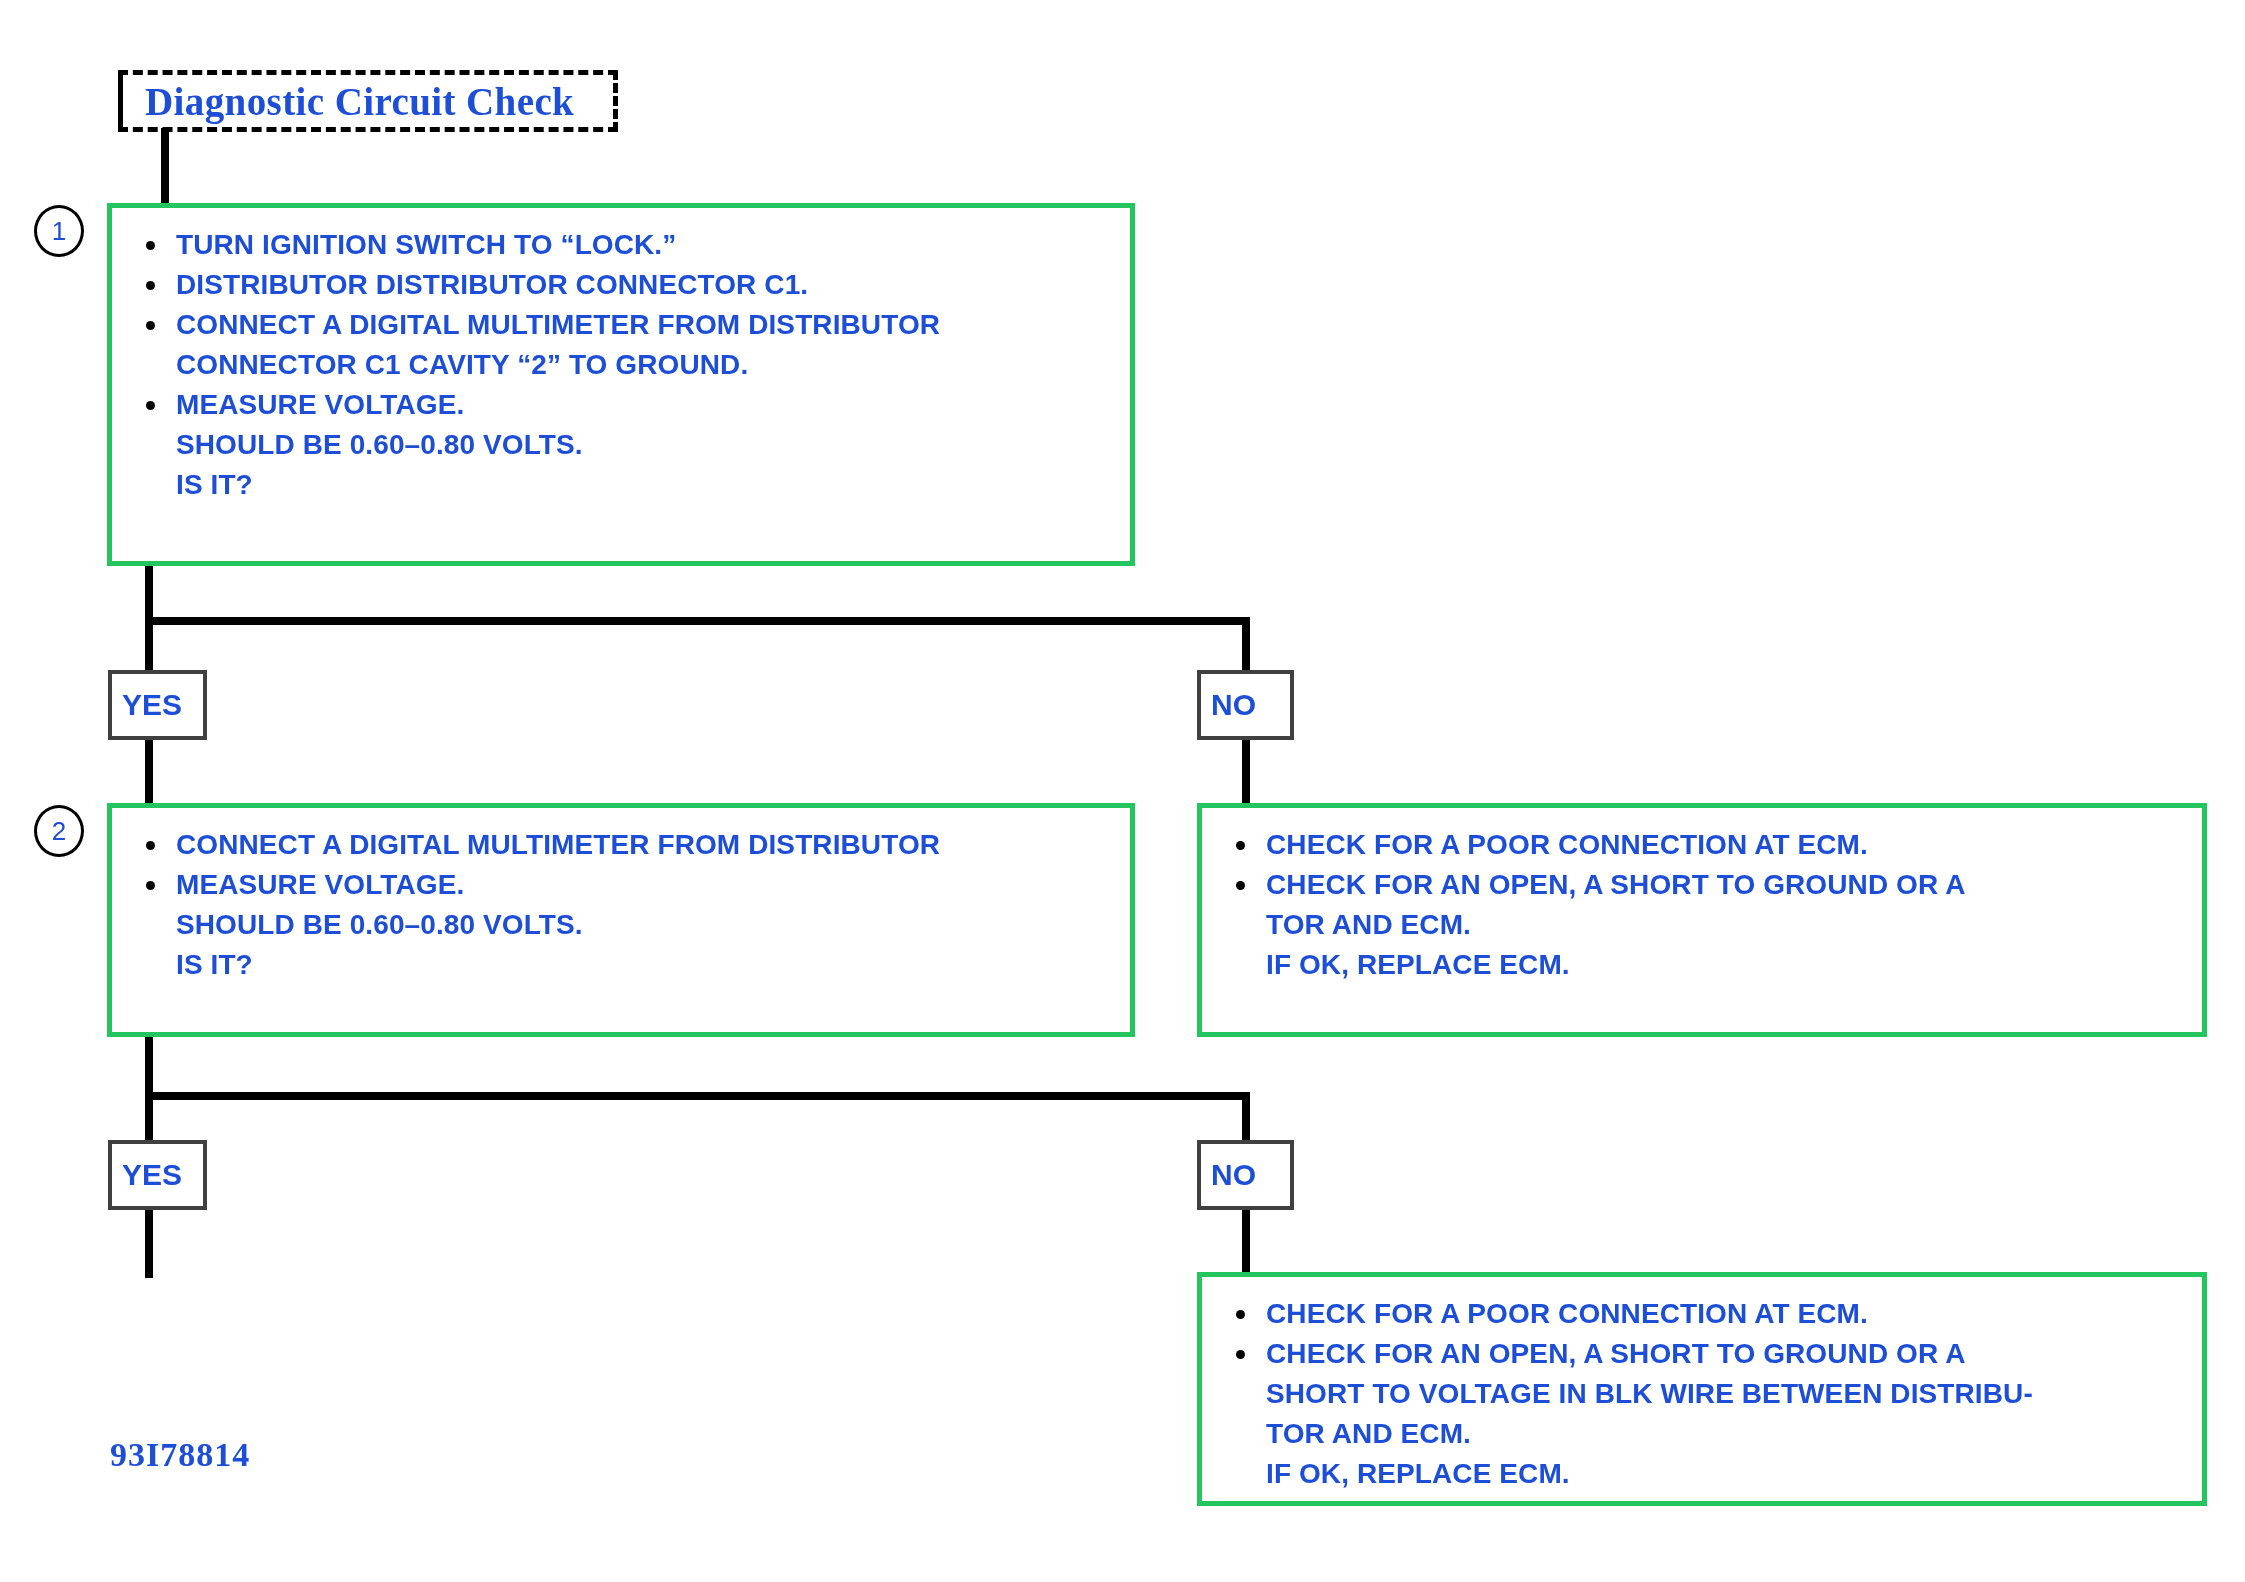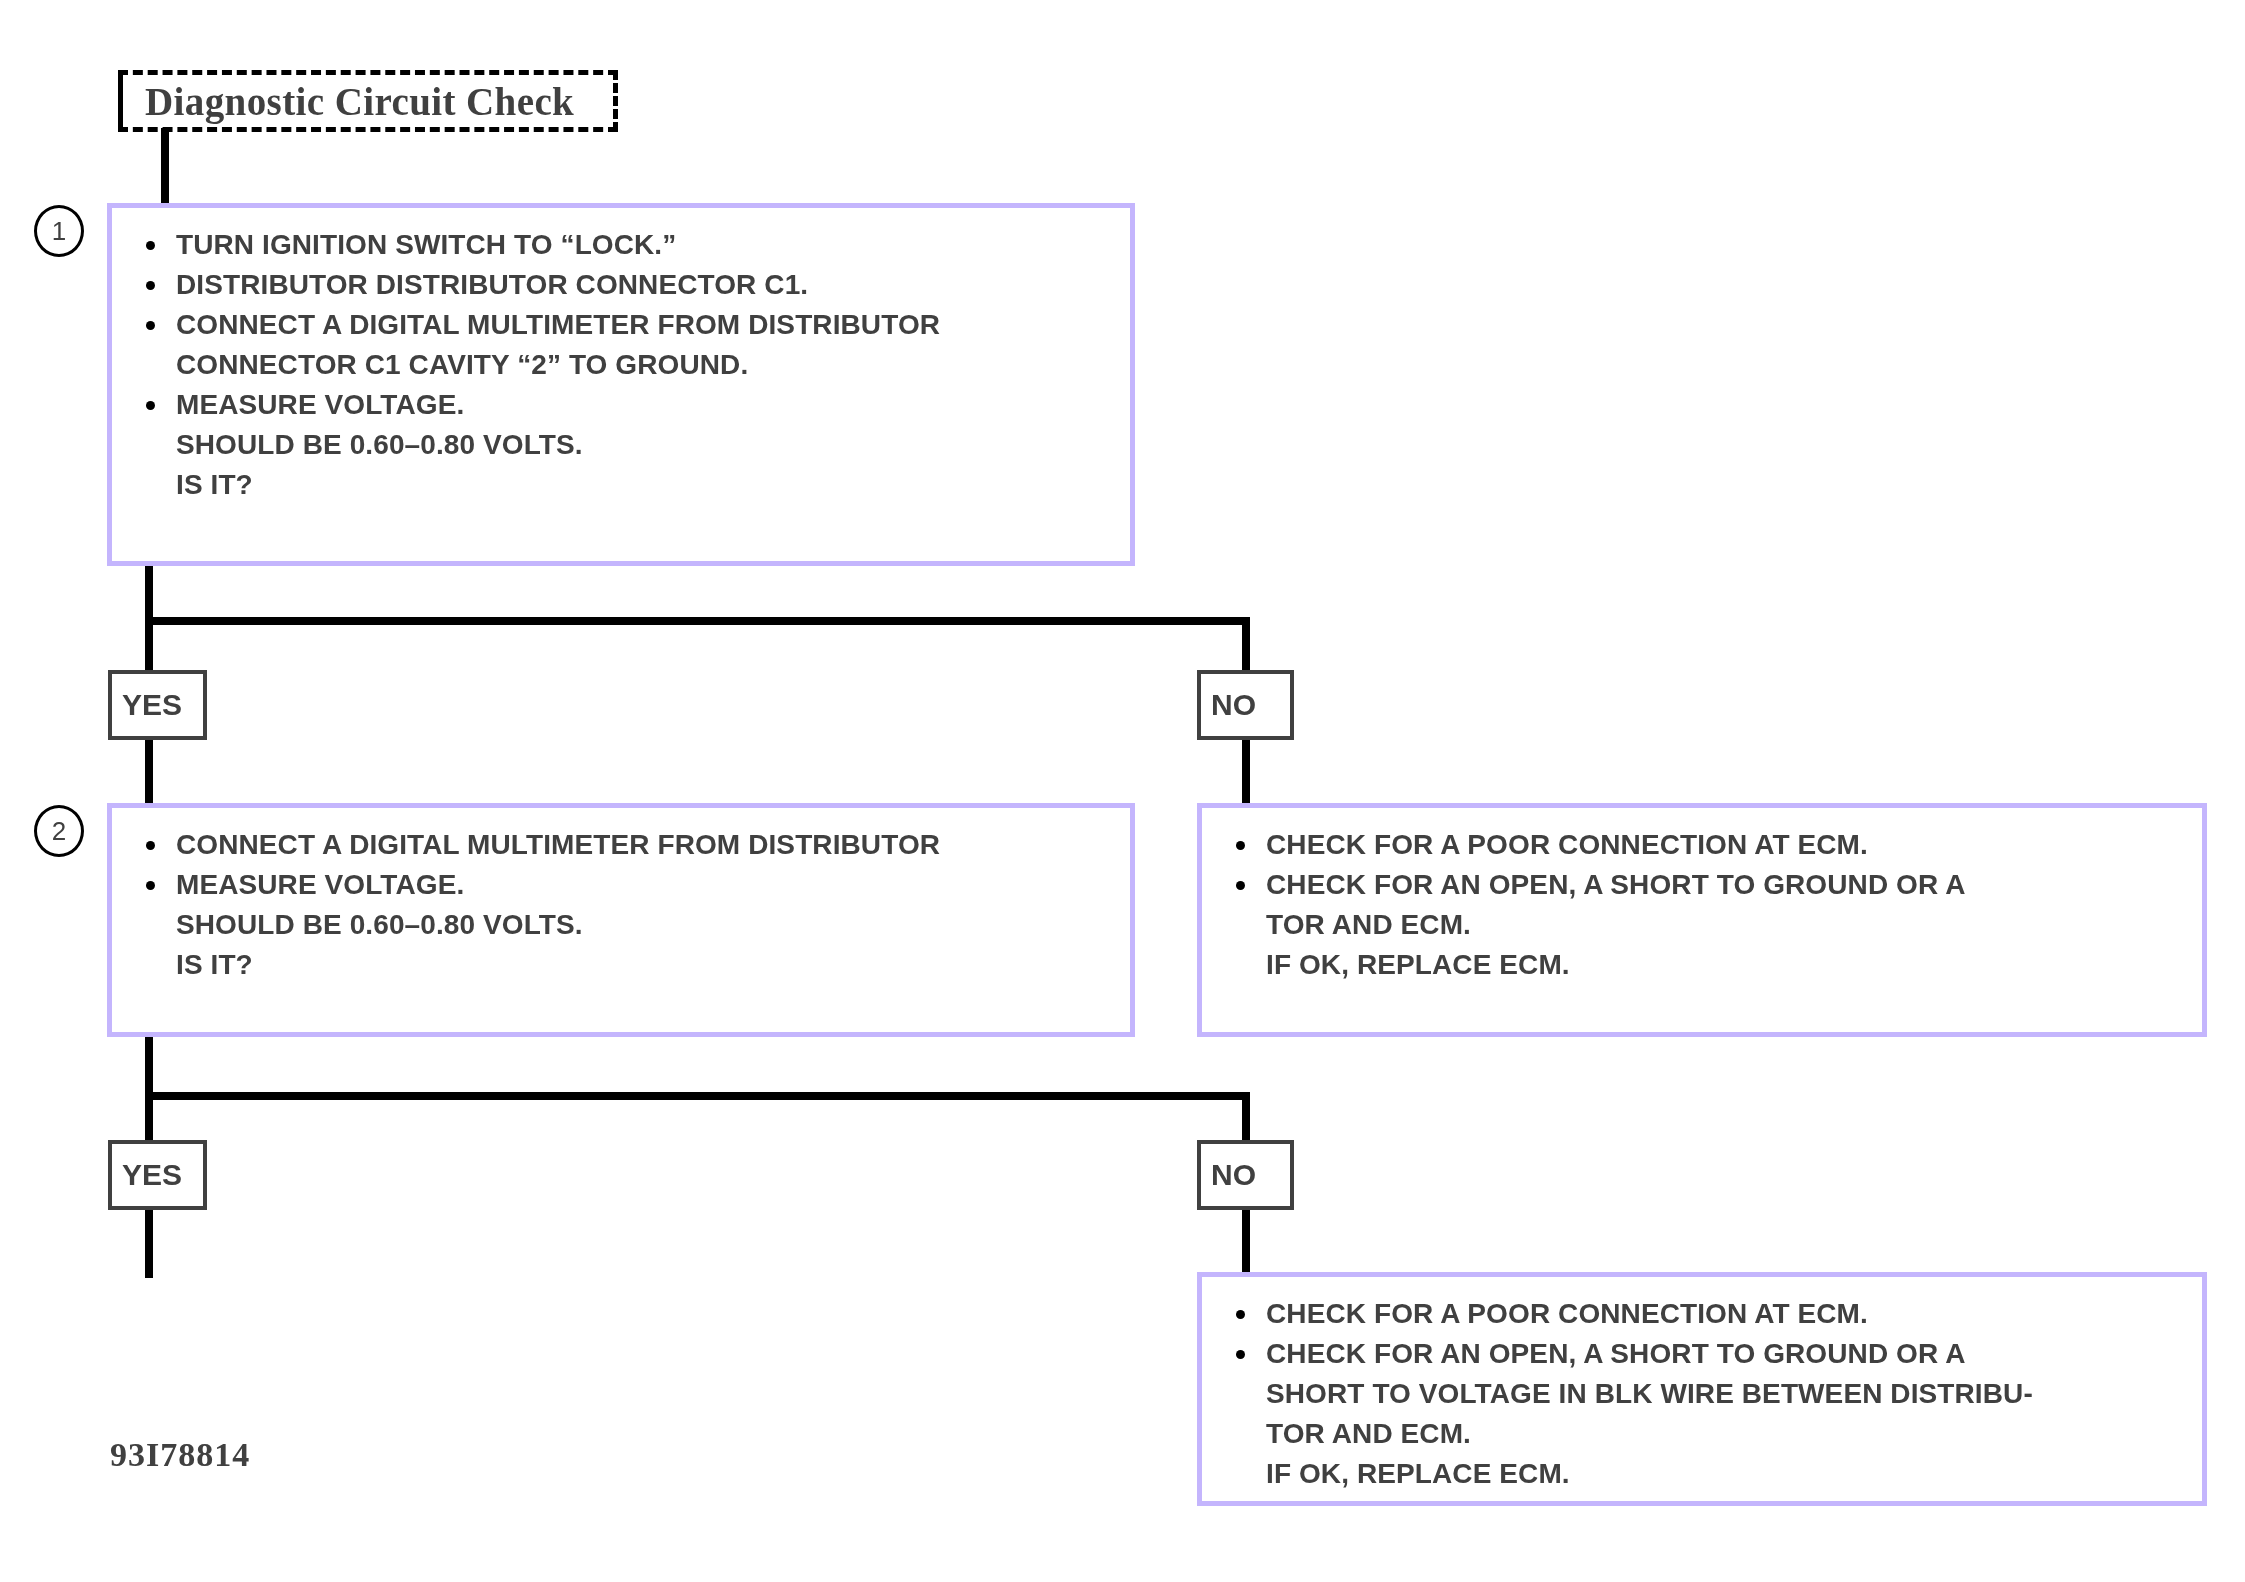--- a/index.html
+++ b/index.html
@@ -7,21 +7,21 @@
     padding: 0;
     background: #ffffff;
   }
   #page {
     position: relative;
     width: 2245px;
     height: 1582px;
     background: #ffffff;
     overflow: hidden;
     font-family: "Liberation Sans", sans-serif;
-    color: #404040;
+    color: #1d4ed8;
   }
 
   
   .title-box {
     position: absolute;
     left: 118px;
     top: 70px;
     width: 500px;
     height: 62px;
     border: 5px dashed #000000;
@@ -44,21 +44,21 @@
     top: 70px;
     width: 5px;
     height: 62px;
     background: #000000;
   }
 
   
   .box {
     position: absolute;
     box-sizing: border-box;
-    border: 5px solid #c4b5fd;
+    border: 5px solid #22c55e;
     background: #ffffff;
   }
   .box.dashed {
     border: 5px dashed #000000;
   }
   .box-inner {
     padding: 18px 20px 14px 22px;
   }
 
   

